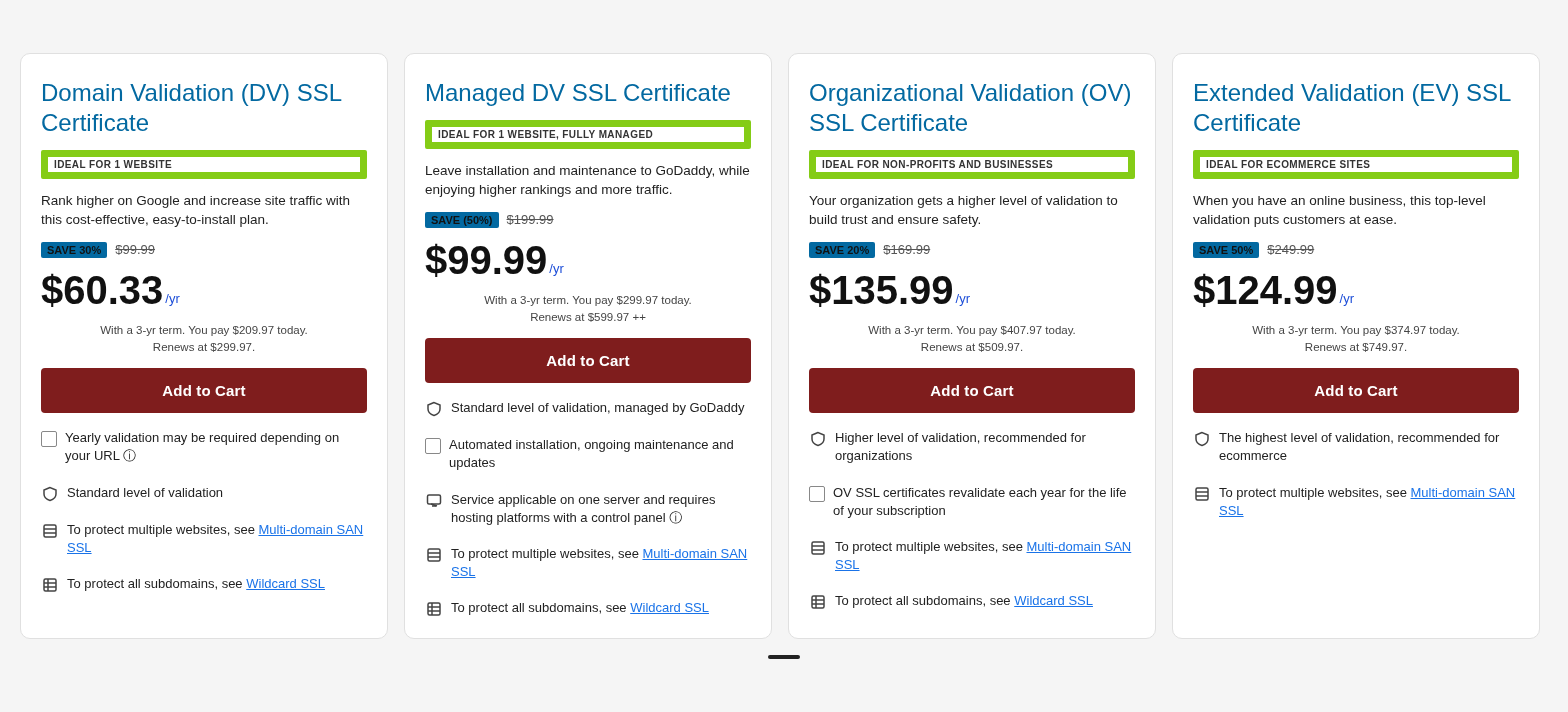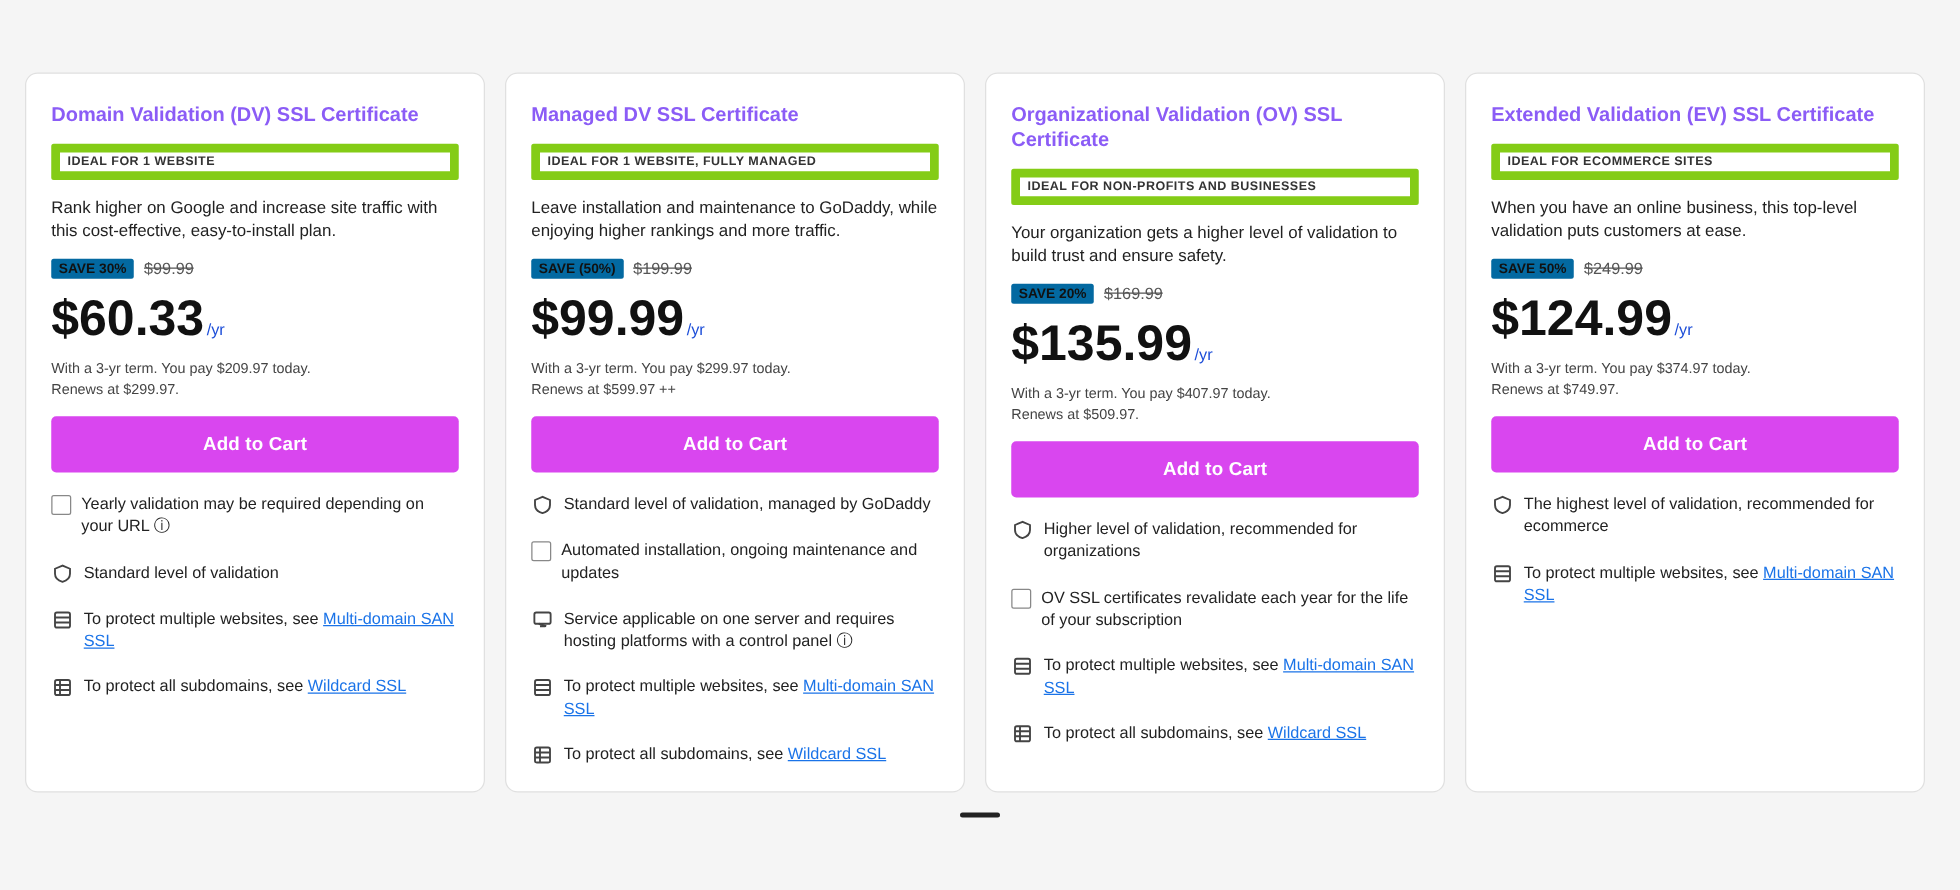--- a/index.html
+++ b/index.html
@@ -22,23 +22,23 @@
     .card {
       background: #fff;
       border-radius: 10px;
       border: 1px solid #e0e0e0;
       padding: 24px 20px 20px 20px;
       display: flex;
       flex-direction: column;
       gap: 12px;
     }
     .card-title {
-      font-size: 16px;
-      font-weight: 700;
-      color: #8b5cf6;
+      font-size: 24px;
+      font-weight: 400;
+      color: #0369a1;
       line-height: 1.25;
     }
     .badge {
       display: inline-block;
       border: 7px solid #84cc16;
       color: #333;
       font-size: 10px;
       font-weight: 600;
       letter-spacing: 0.04em;
       padding: 2px 6px;
@@ -83,23 +83,24 @@
     .price-per {
       font-size: 13px;
       color: #1d4ed8;
       margin-bottom: 5px;
       font-weight: 400;
     }
     .price-note {
       font-size: 11.5px;
       color: #444;
       line-height: 1.5;
+      text-align: center;
     }
     .add-to-cart-btn {
-      background: #d946ef;
+      background: #7f1d1d;
       color: #fff;
       border: none;
       border-radius: 4px;
       padding: 14px 0;
       font-size: 15px;
       font-weight: 600;
       cursor: pointer;
       width: 100%;
       text-align: center;
       letter-spacing: 0.01em;

